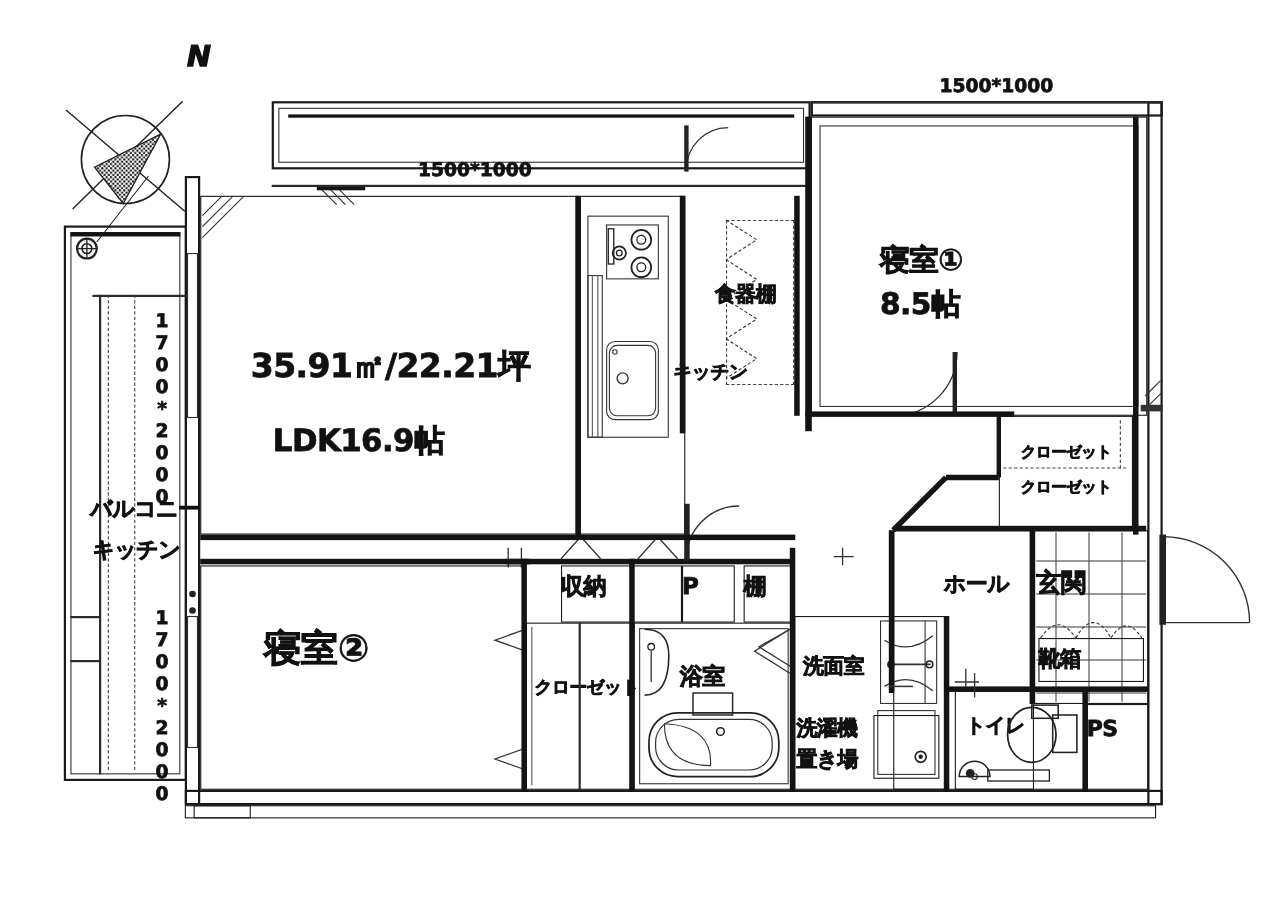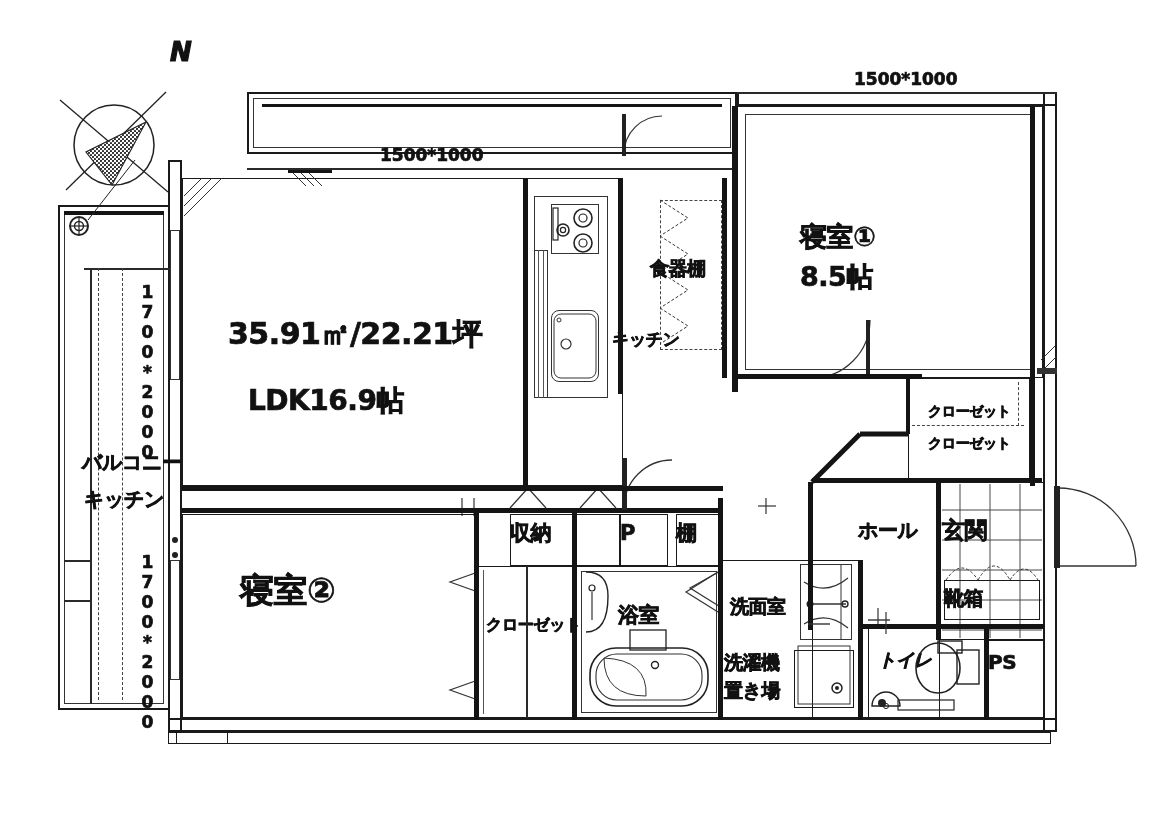--- a/index.html
+++ b/index.html
@@ -216,21 +216,21 @@
     <path d="M1058 488 A 78 78 0 0 1 1136 566" fill="none" stroke="#333" stroke-width="1.3"></path>
     <path d="M1058 566 L 1136 566" fill="none" stroke="#333" stroke-width="0"></path>
     <line x1="1058" y1="566" x2="1136" y2="566" stroke="#333" stroke-width="1.3"></line>
     <rect x="1054" y="486" width="6" height="82" fill="#222"></rect>
   </svg>
 
   <div class="box" style="left:988px; top:640px; width:56px; height:78px; border-width:1.5px;"></div>
   <div class="lbl ctr" style="left:988px; top:652px; width:56px; font-size:20px;">PS</div>
 
   <div class="box" style="left:868px; top:628px; width:120px; height:90px; border-width:1.5px;"></div>
-  <div class="lbl" style="left:878px; top:650px; font-size:18px;font-style:italic;">トイレ</div>
+  <div class="lbl" style="left:878px; top:650px; font-size:18px;">トイレ</div>
   <svg class="ov">
     <ellipse cx="938" cy="668" rx="22" ry="25" fill="none" stroke="#222" stroke-width="1.6"></ellipse>
     <rect x="957" y="650" width="22" height="34" fill="none" stroke="#222" stroke-width="1.4"></rect>
     <rect x="938" y="641" width="24" height="12" fill="none" stroke="#222" stroke-width="1.4"></rect>
     <rect x="898" y="700" width="56" height="10" fill="none" stroke="#222" stroke-width="1.2"></rect>
     <path d="M872 706 A 14 14 0 0 1 900 706 Z" fill="none" stroke="#222" stroke-width="1.4"></path>
     <circle cx="882" cy="703" r="4" fill="#222"></circle>
     <circle cx="886" cy="706" r="2.6" fill="none" stroke="#222" stroke-width="1"></circle>
   </svg>
 

